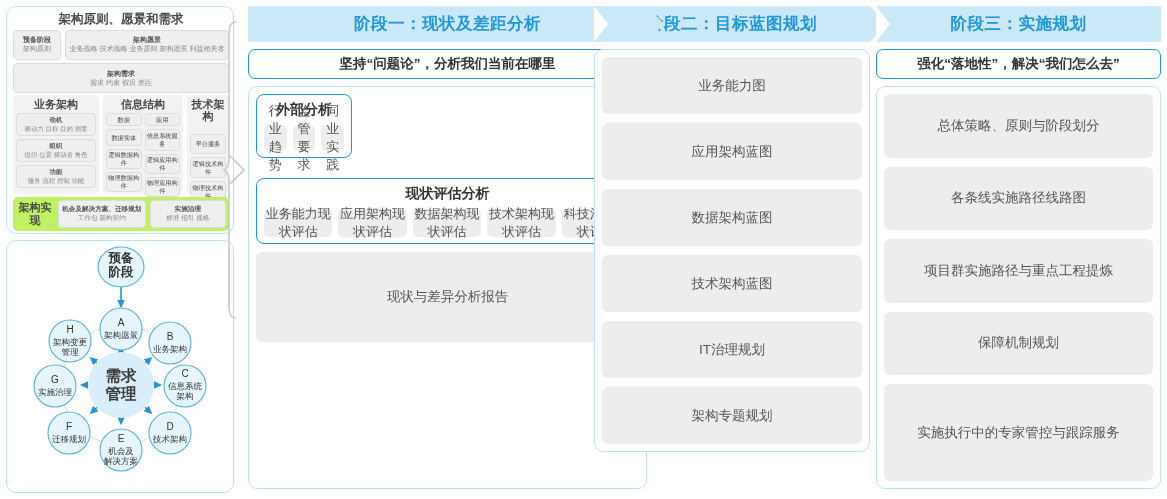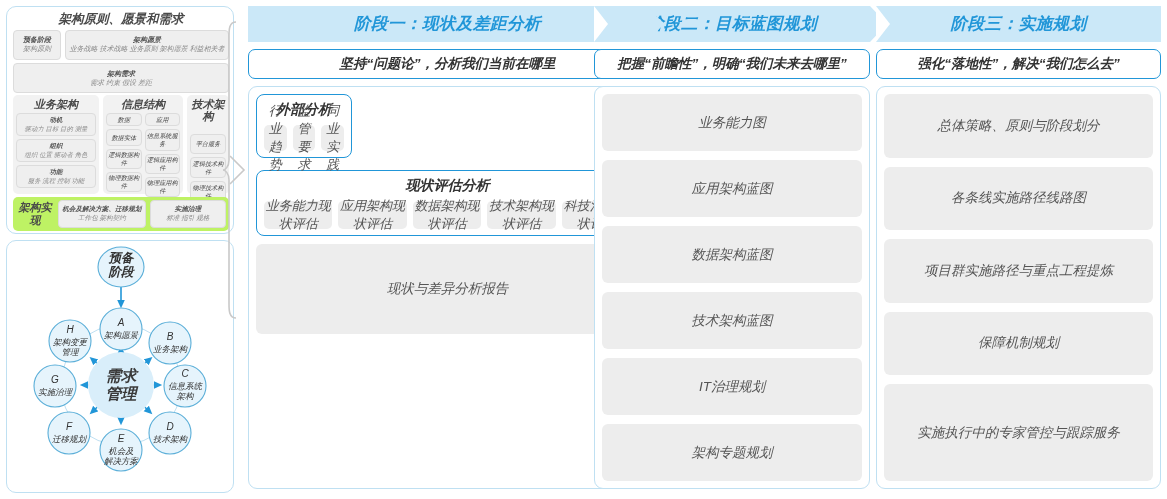--- a/index.html
+++ b/index.html
@@ -1,17 +1,17 @@
 <!DOCTYPE html>
 <html><head>
 <meta charset="utf-8">
 <style>
   html,body{margin:0;padding:0;background:#fff;}
   body{width:1167px;height:499px;font-family:"Liberation Sans","DejaVu Sans",sans-serif;color:#444;overflow:hidden;}
-  #root{position:relative;width:1167px;height:499px;font-style:italic;}
+  #root{position:relative;width:1167px;height:499px;}
 
   
   #left-col{position:absolute;left:6px;top:6px;width:228px;height:487px;}
   .panel{border:1px solid #bfe0f2;border-radius:10px;background:#fff;box-sizing:border-box;}
   #togaf-panel{position:absolute;left:0;top:0;width:228px;height:228px;padding:6px;}
   #adm-panel{position:absolute;left:0;top:234px;width:228px;height:253px;}
   .cell{background:#efefef;border:1px solid #dcdcdc;border-radius:4px;box-sizing:border-box;
         display:flex;flex-direction:column;align-items:center;justify-content:center;text-align:center;}
   .cell .t{font-weight:bold;color:#555;}
   .cell .s{color:#8a8a8a;}
@@ -79,21 +79,21 @@
 
   #p1-top{display:flex;gap:8px;}
   #p1-survey{flex:1;}
   #p1-ext{width:96px;}
   #p1-survey .grid2{display:flex;flex-direction:column;gap:6px;}
   #p1-survey .grid2 .r{display:flex;gap:6px;}
   #p1-survey .grid2 .r .chip{flex:1;height:26px;font-size:13px;}
   #p1-ext .stackc{display:flex;flex-direction:row;gap:6px;}
   #p1-ext .chip{height:26px;font-size:13px;}
 
-  #p1-assess{margin-top:12px;}
+  #p1-assess{margin-top:20px;}
   #p1-assess .grid2{display:flex;gap:6px;}
   #p1-assess .grid2 .r{display:flex;gap:6px;}
   #p1-assess .grid2 .r .chip{flex:1;height:28px;font-size:13px;}
 
   #p1-report{margin-top:8px;height:90px;font-size:13.5px;}
 
   .big-chip{background:#ededed;border-radius:6px;display:flex;align-items:center;justify-content:center;
             text-align:center;color:#555;font-size:13.5px;box-sizing:border-box;padding:16px 6px;}
   #ph2 .big-chip{flex:1;}
   #ph3 .big-chip{flex:1;}
@@ -301,21 +301,20 @@
       <div id="p1-report" class="big-chip">现状与差异分析报告</div>
     </div>
   </div>
 
   <div id="ph2" class="phase">
     <div class="ph-head">
       <span class="chev-notch"></span>
       <span class="txt">阶段二：目标蓝图规划</span>
       <span class="chev-r"></span>
     </div>
-    <div class="ph-sub">把握“前瞻性”，明确“我们未来去哪里”</div>
     <div class="ph-body">
       <div class="big-chip">业务能力图</div>
       <div class="big-chip">应用架构蓝图</div>
       <div class="big-chip">数据架构蓝图</div>
       <div class="big-chip">技术架构蓝图</div>
       <div class="big-chip">IT治理规划</div>
       <div class="big-chip">架构专题规划</div>
     </div>
   </div>
 

